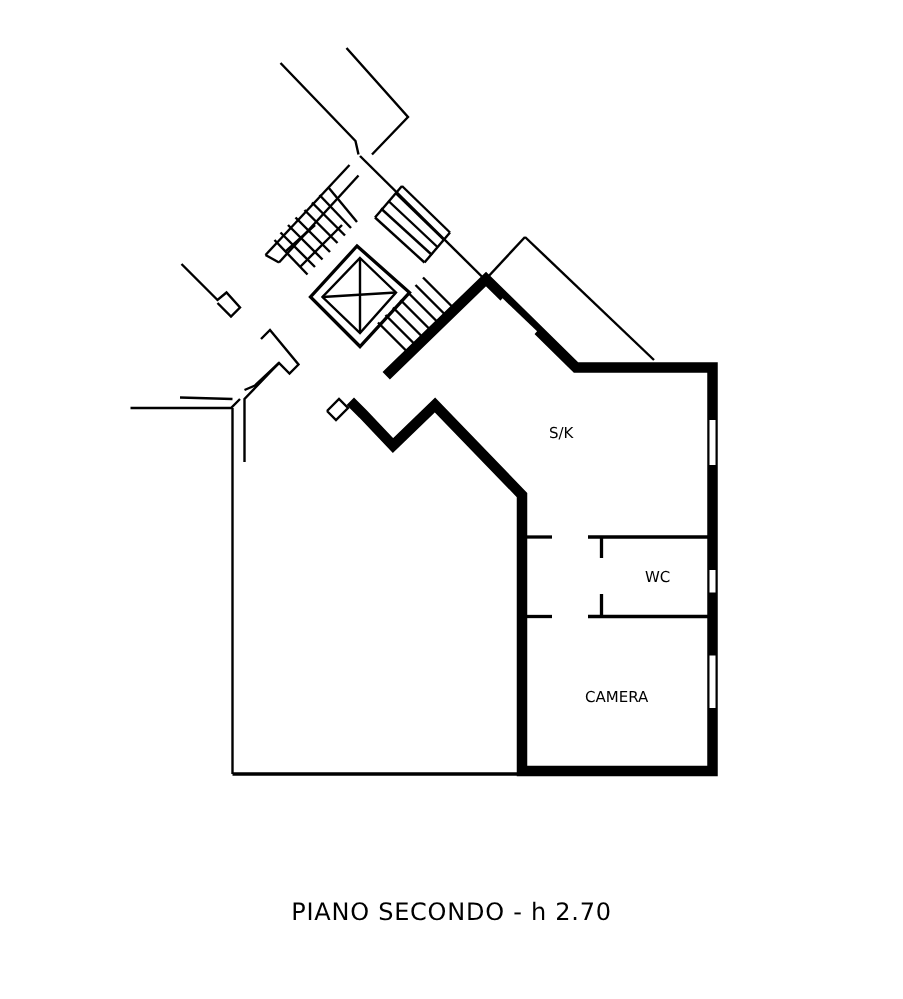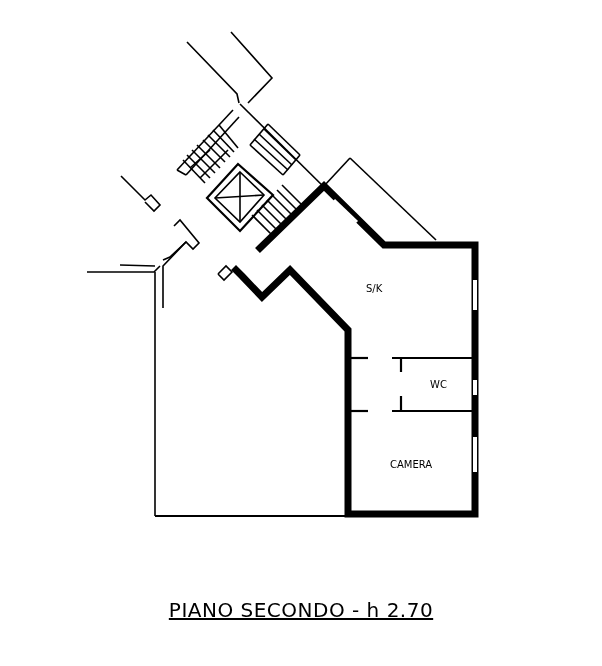--- a/index.html
+++ b/index.html
@@ -4,21 +4,21 @@
   <style>
     html, body { margin: 0; padding: 0; background: #ffffff; }
     body { width: 602px; height: 666px; position: relative; overflow: hidden; }
     #plan { position: absolute; left: 0; top: 0; width: 602px; height: 666px; }
     .thin { stroke: #000; stroke-width: 1.6; fill: none; }
     .med { stroke: #000; stroke-width: 2.2; fill: none; }
     .thick { stroke: #000; stroke-width: 7; fill: none; stroke-linejoin: miter; stroke-linecap: square; }
     .room-label { font-family: "DejaVu Sans", sans-serif; font-size: 10px; fill: #000; }
     .caption {
       position: absolute; left: 0; width: 602px; top: 598px; text-align: center;
-      font-family: "DejaVu Sans", sans-serif; font-size: 20px; letter-spacing: 0.5px; color: #000; text-decoration: underline;
+      font-family: "DejaVu Sans", sans-serif; font-size: 16px; letter-spacing: 0.5px; color: #000;
     }
   </style>
 </head>
 <body>
 
 <svg id="plan" viewBox="0 0 602 666" xmlns="http://www.w3.org/2000/svg">
 
   <g>
     <polyline class="thin" points="187,42 237,94 239,103"></polyline>
     <polyline class="thin" points="231,32 272,78 248,103"></polyline>

